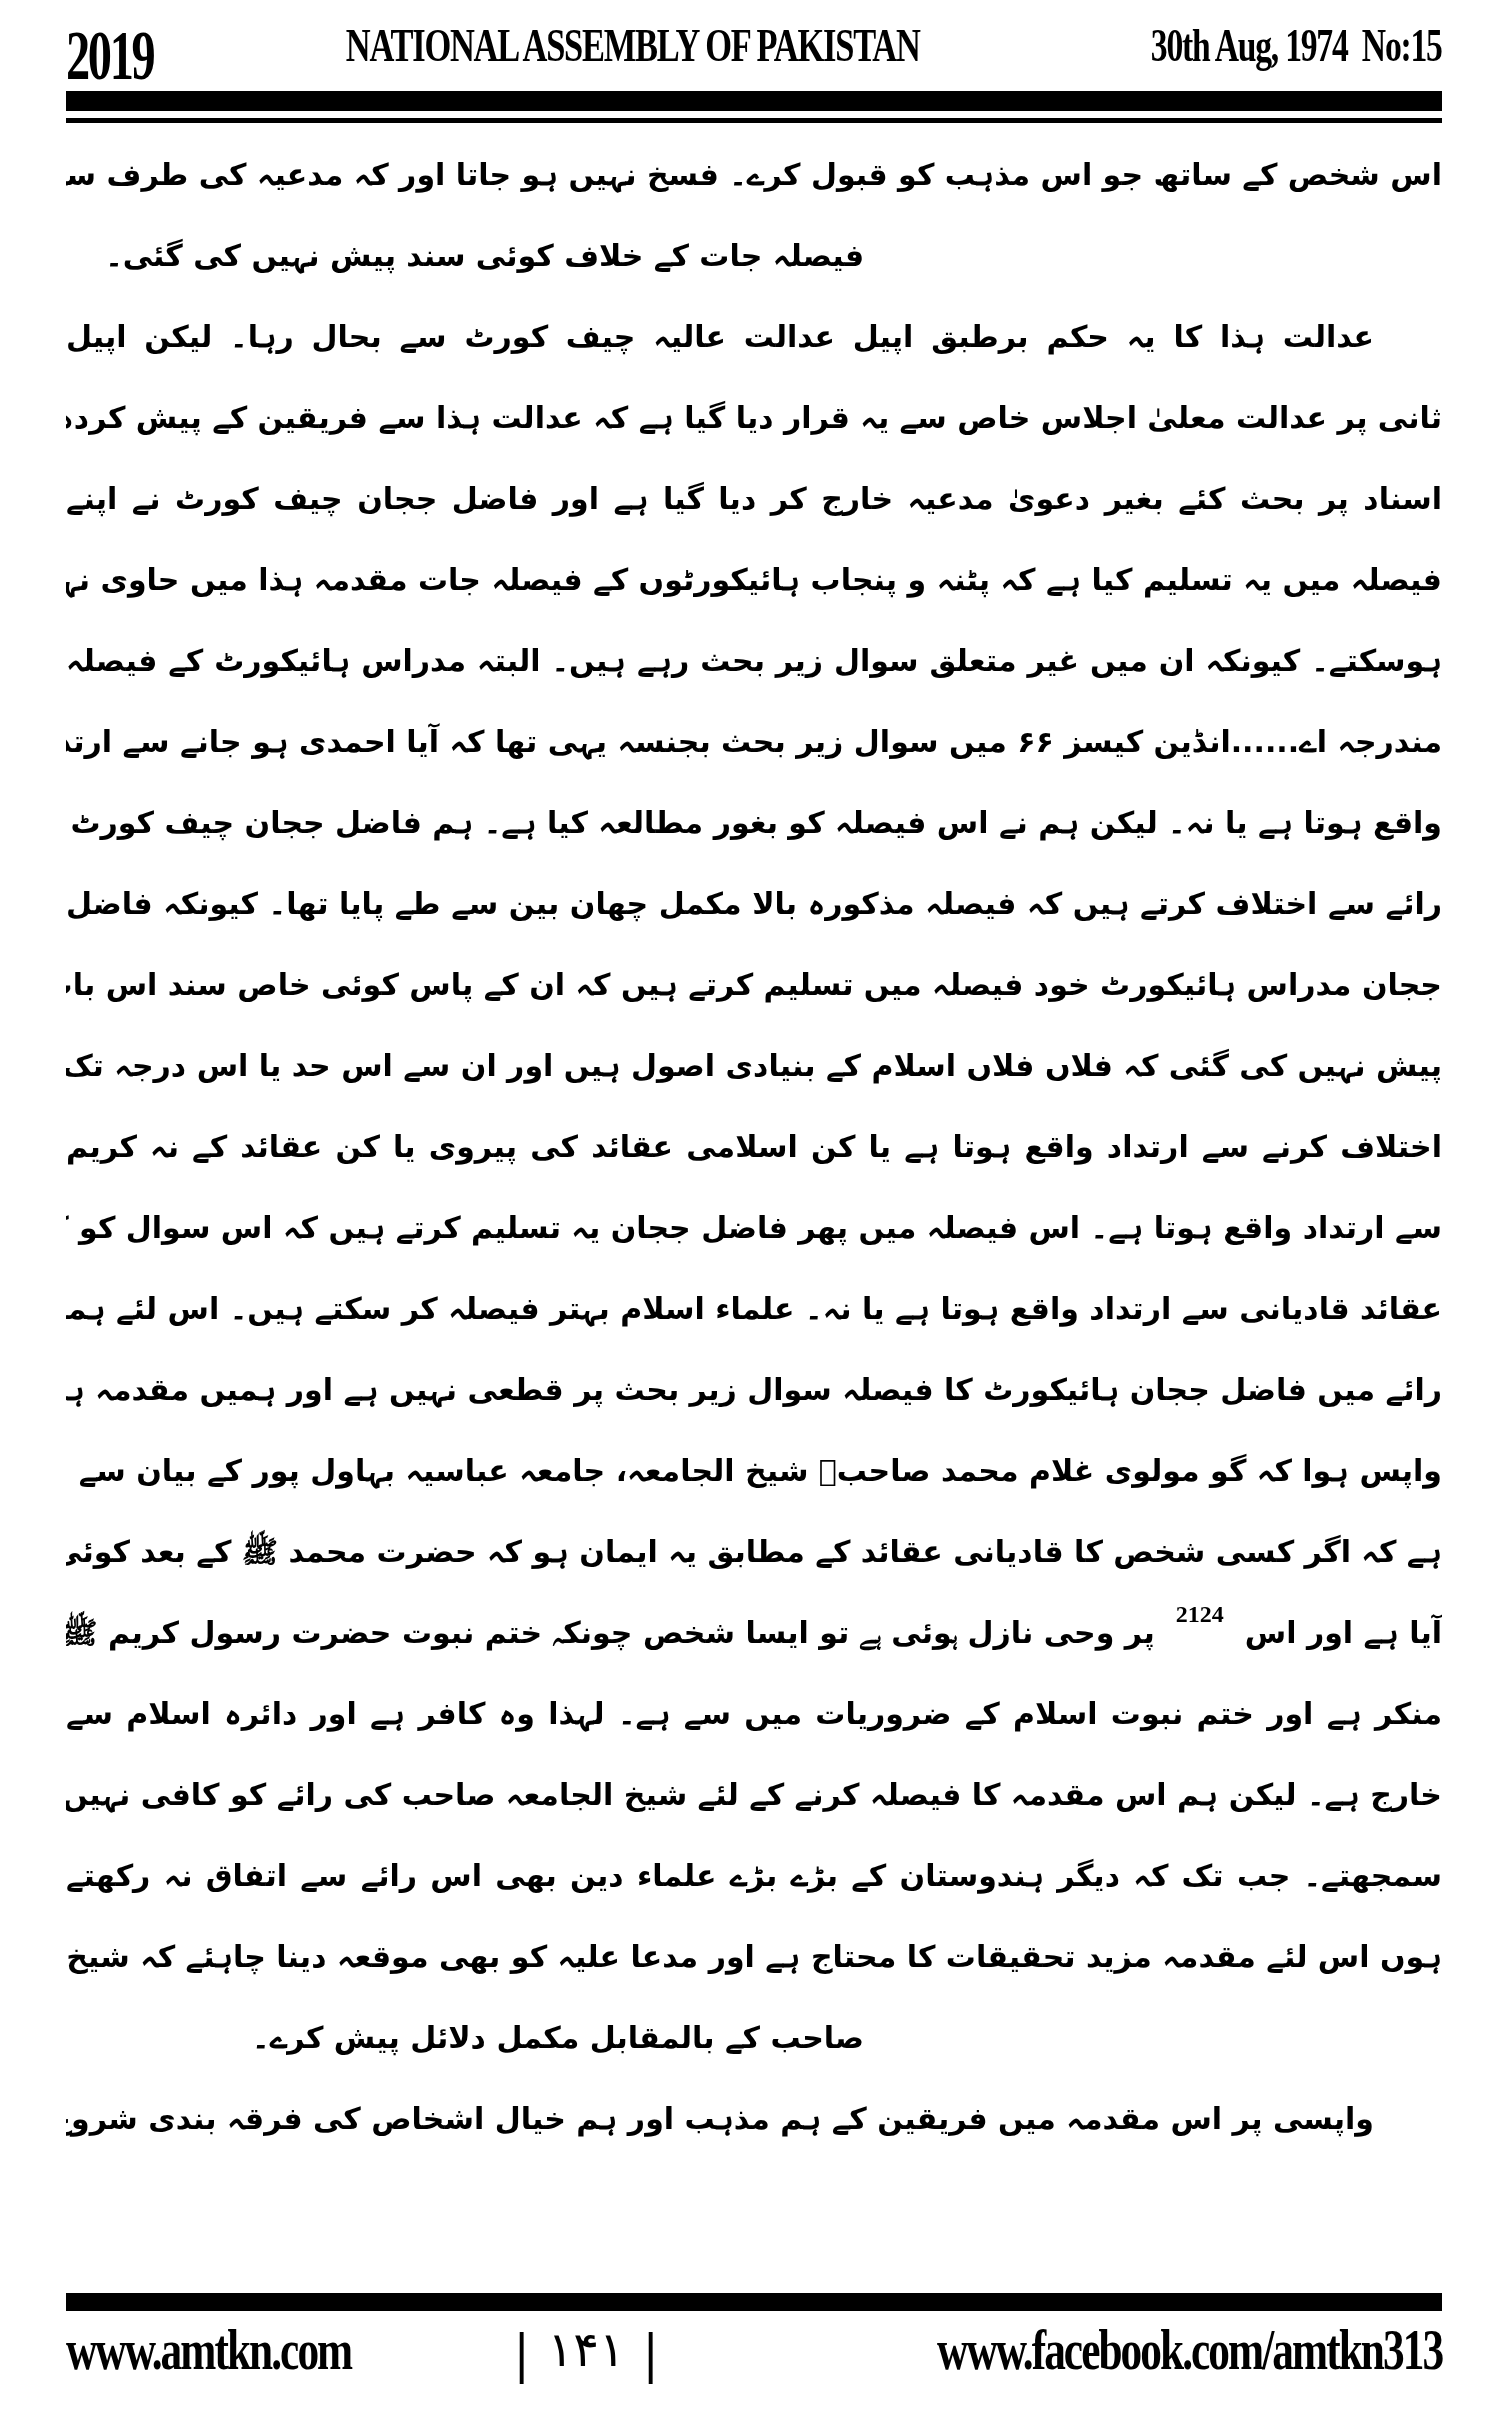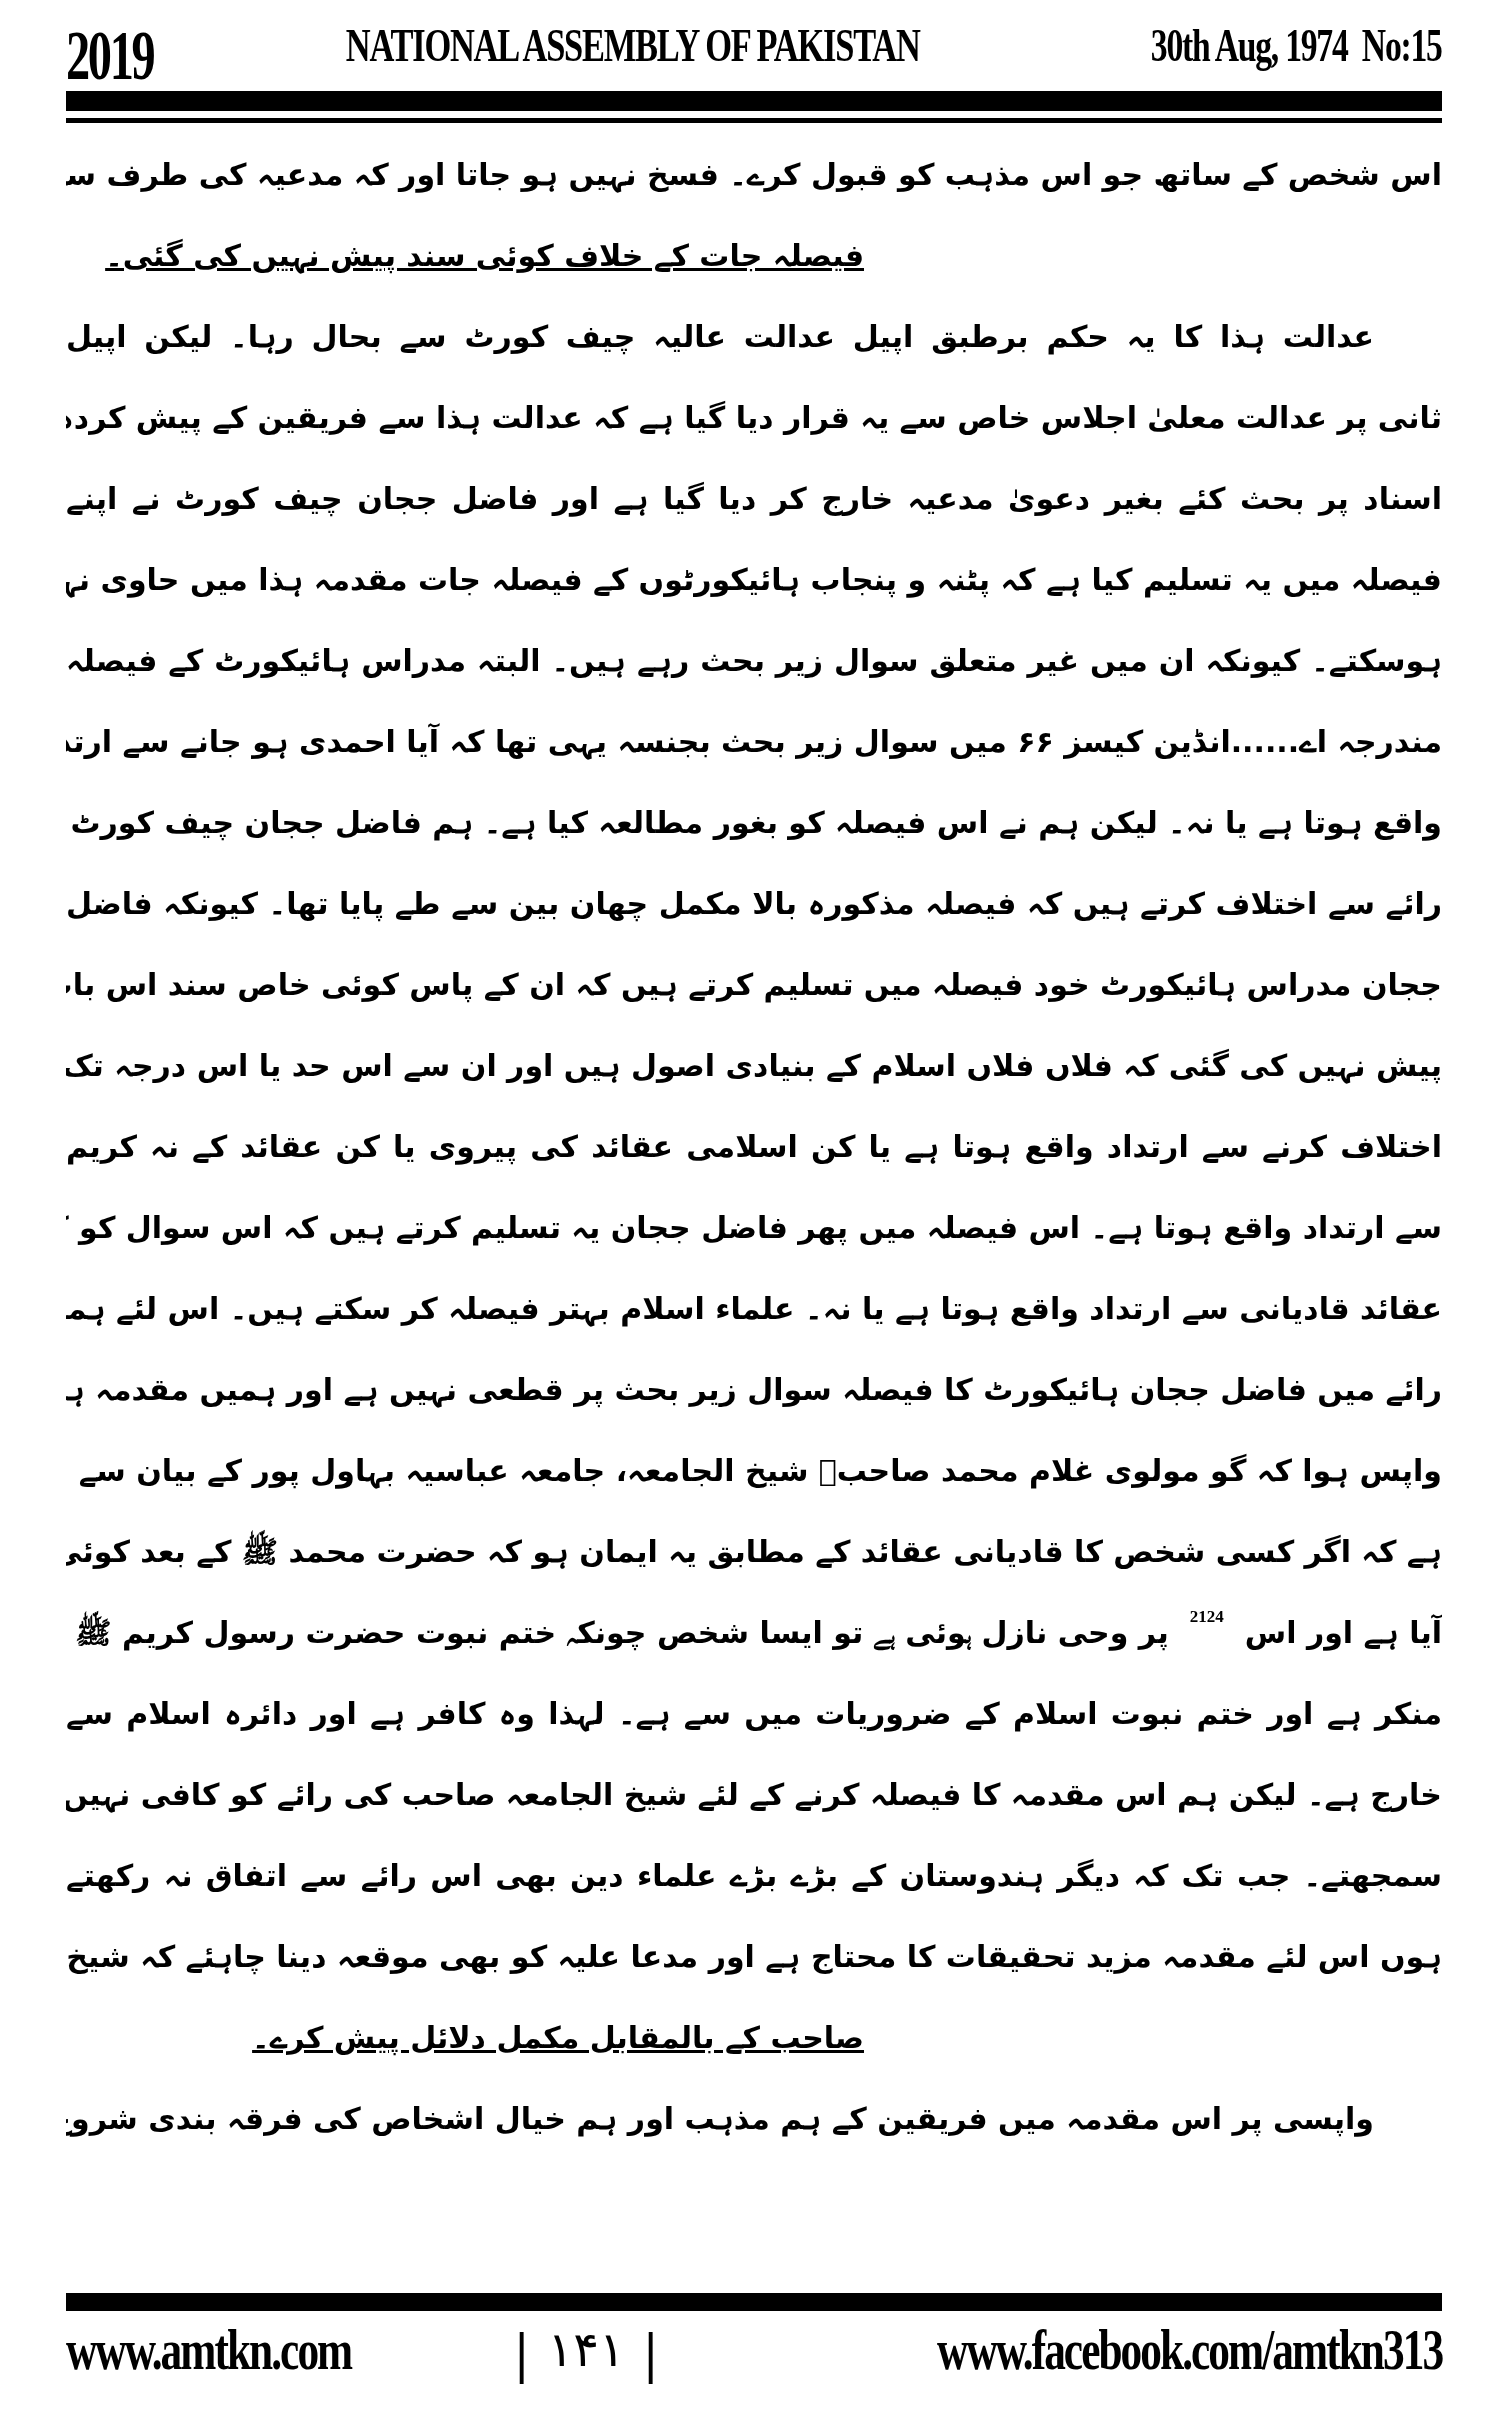--- a/index.html
+++ b/index.html
@@ -66,26 +66,25 @@
     overflow: hidden;
     text-align: justify;
     text-align-last: justify;
     white-space: nowrap;
   }
   .urdu-line.para-start { text-indent: 68px; }
   .urdu-line.para-end {
     margin-right: 42%;
     text-align: right;
     text-align-last: right;
-    text-decoration: underline;
   }
   sup.fnref {
     font-family: "Liberation Serif", serif;
     font-weight: bold;
-    font-size: 17px;
+    font-size: 24px;
     line-height: 0;
     vertical-align: 21px;
     letter-spacing: 0;
     padding: 0 10.6px;
     direction: ltr;
     unicode-bidi: embed;
   }
   
   .footer-rule { top: 2293px; height: 18px; }
   .footer-row {

